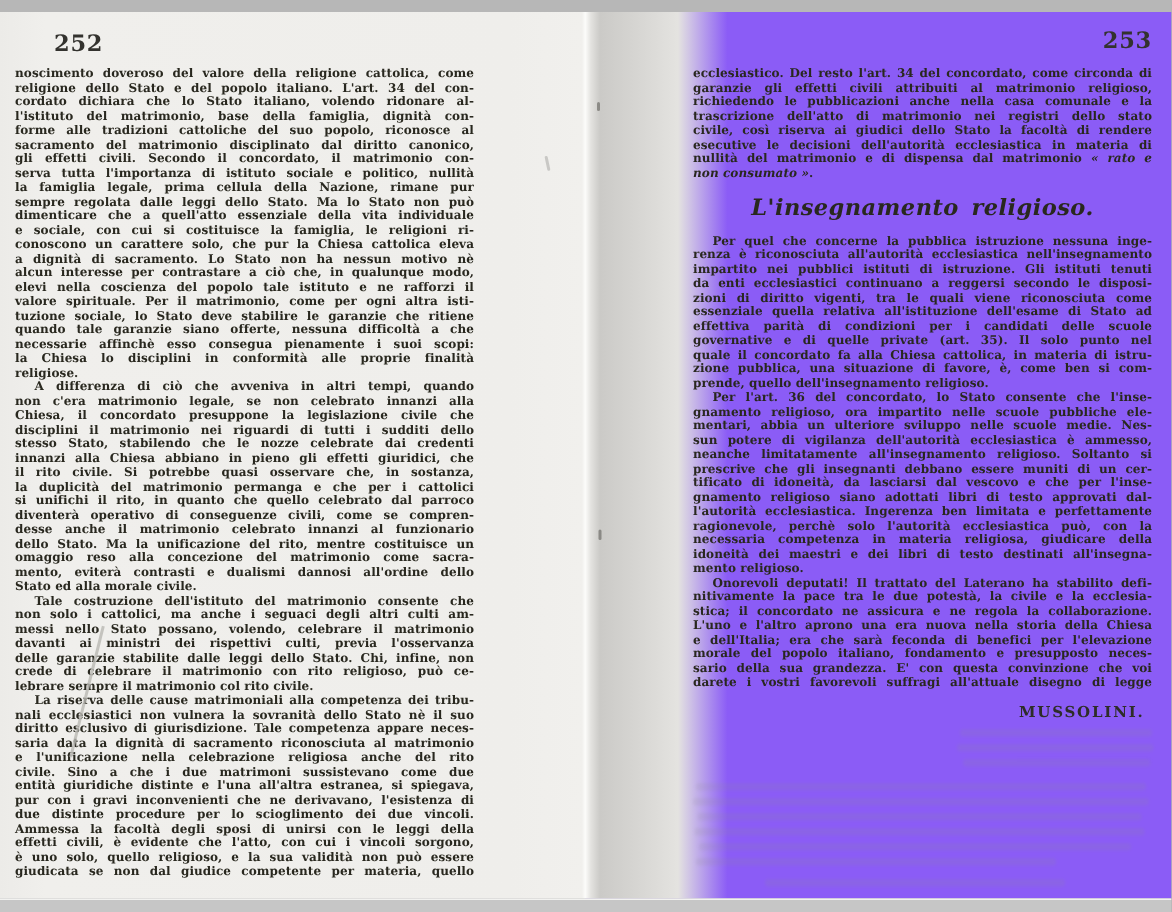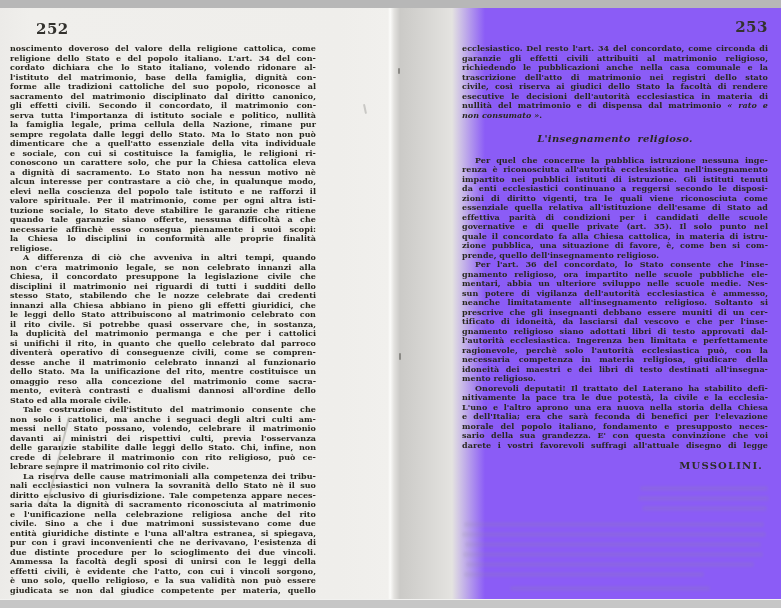--- a/index.html
+++ b/index.html
@@ -17,21 +17,21 @@
   .pagenum.pn-left{left:36px;top:12px;}
   .pagenum.pn-right{right:13px;top:10px;}
   .column{position:absolute;color:#29281f;font-size:8px;font-weight:bold;line-height:9.5px;}
   .col-left{left:10px;top:36px;width:306px;}
   .col-right{left:72px;top:36px;width:306px;}
   .para{margin:0;}
   .line{white-space:nowrap;text-align:justify;text-align-last:justify;letter-spacing:0.05px;}
   .line.first{padding-left:13px;}
   .line.end{text-align-last:left;}
   .it{font-style:italic;}
-  .heading{font-style:italic;font-weight:bold;text-align:center;font-size:10px;word-spacing:3px;letter-spacing:0.3px;margin:14px 0 12px 0;color:#29281f;}
+  .heading{font-style:italic;font-weight:bold;text-align:center;font-size:15px;word-spacing:3px;letter-spacing:0.3px;margin:14px 0 12px 0;color:#29281f;}
   .signature{margin-top:11px;text-align:right;padding-right:5px;font-size:10px;font-weight:bold;letter-spacing:1.2px;color:#2e2d28;}
   .bleed{position:absolute;height:5px;background:#8f8f8d;opacity:0.14;border-radius:2px;filter:blur(1px);}
   .speck{position:absolute;background:#55534e;opacity:0.55;border-radius:1px;}
   .scratch{position:absolute;background:#b9b8b3;opacity:0.8;}
 </style>
 </head>
 <body>
 
 <div class="scan">
   <div class="band top"></div>
@@ -65,21 +65,20 @@
             <div class="line">la Chiesa lo disciplini in conformità alle proprie finalità</div>
             <div class="line end">religiose.</div>
           </div>
           <div class="para">
             <div class="line first">A differenza di ciò che avveniva in altri tempi, quando</div>
             <div class="line">non c'era matrimonio legale, se non celebrato innanzi alla</div>
             <div class="line">Chiesa, il concordato presuppone la legislazione civile che</div>
             <div class="line">disciplini il matrimonio nei riguardi di tutti i sudditi dello</div>
             <div class="line">stesso Stato, stabilendo che le nozze celebrate dai credenti</div>
             <div class="line">innanzi alla Chiesa abbiano in pieno gli effetti giuridici, che</div>
-            <div class="line">le leggi dello Stato attribuiscono al matrimonio celebrato con</div>
             <div class="line">il rito civile. Si potrebbe quasi osservare che, in sostanza,</div>
             <div class="line">la duplicità del matrimonio permanga e che per i cattolici</div>
             <div class="line">si unifichi il rito, in quanto che quello celebrato dal parroco</div>
             <div class="line">diventerà operativo di conseguenze civili, come se compren-</div>
             <div class="line">desse anche il matrimonio celebrato innanzi al funzionario</div>
             <div class="line">dello Stato. Ma la unificazione del rito, mentre costituisce un</div>
             <div class="line">omaggio reso alla concezione del matrimonio come sacra-</div>
             <div class="line">mento, eviterà contrasti e dualismi dannosi all'ordine dello</div>
             <div class="line end">Stato ed alla morale civile.</div>
           </div>
@@ -155,20 +154,21 @@
               <div class="line">gnamento religioso siano adottati libri di testo approvati dal-</div>
               <div class="line">l'autorità ecclesiastica. Ingerenza ben limitata e perfettamente</div>
               <div class="line">ragionevole, perchè solo l'autorità ecclesiastica può, con la</div>
               <div class="line">necessaria competenza in materia religiosa, giudicare della</div>
               <div class="line">idoneità dei maestri e dei libri di testo destinati all'insegna-</div>
               <div class="line end">mento religioso.</div>
             </div>
             <div class="para">
               <div class="line first">Onorevoli deputati! Il trattato del Laterano ha stabilito defi-</div>
               <div class="line">nitivamente la pace tra le due potestà, la civile e la ecclesia-</div>
+              <div class="line">stica; il concordato ne assicura e ne regola la collaborazione.</div>
               <div class="line">L'uno e l'altro aprono una era nuova nella storia della Chiesa</div>
               <div class="line">e dell'Italia; era che sarà feconda di benefici per l'elevazione</div>
               <div class="line">morale del popolo italiano, fondamento e presupposto neces-</div>
               <div class="line">sario della sua grandezza. E' con questa convinzione che voi</div>
               <div class="line">darete i vostri favorevoli suffragi all'attuale disegno di legge</div>
             </div>
           </div>
         <div class="signature">MUSSOLINI.</div>
       </div>
 

